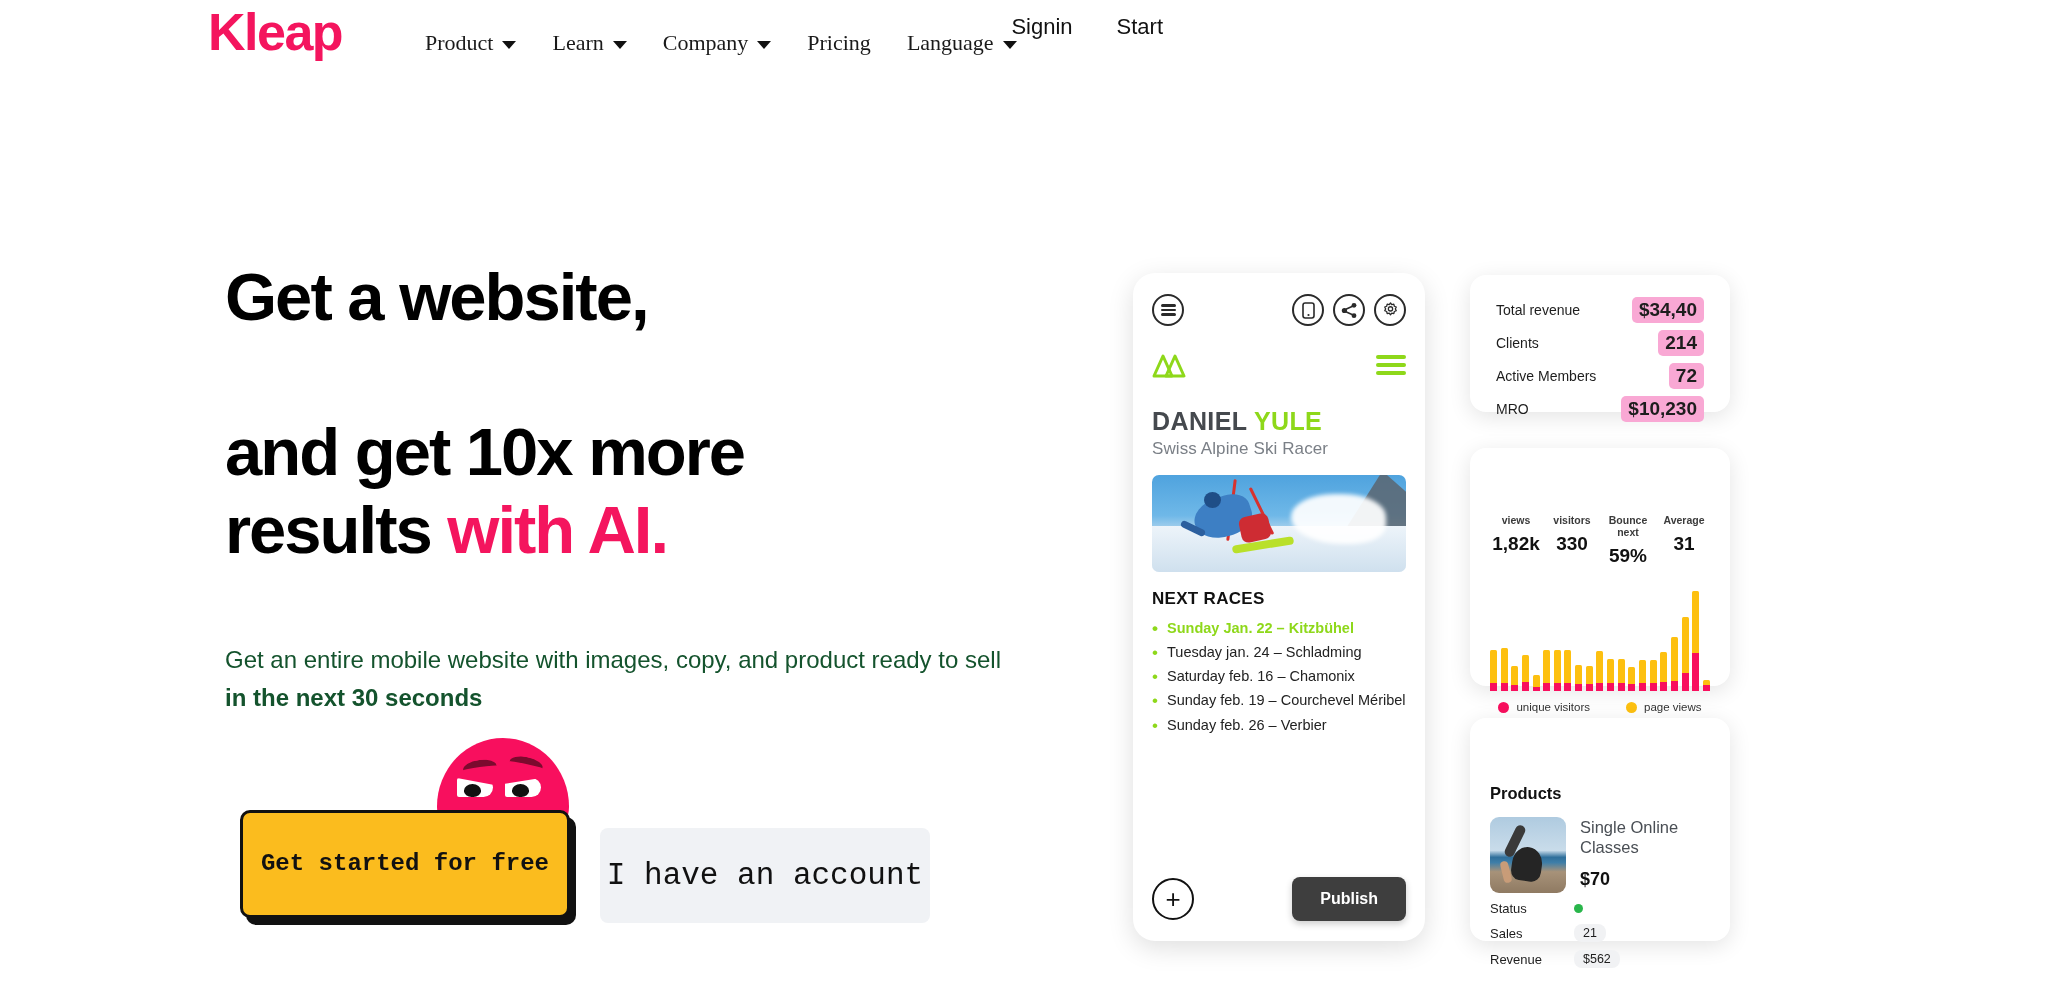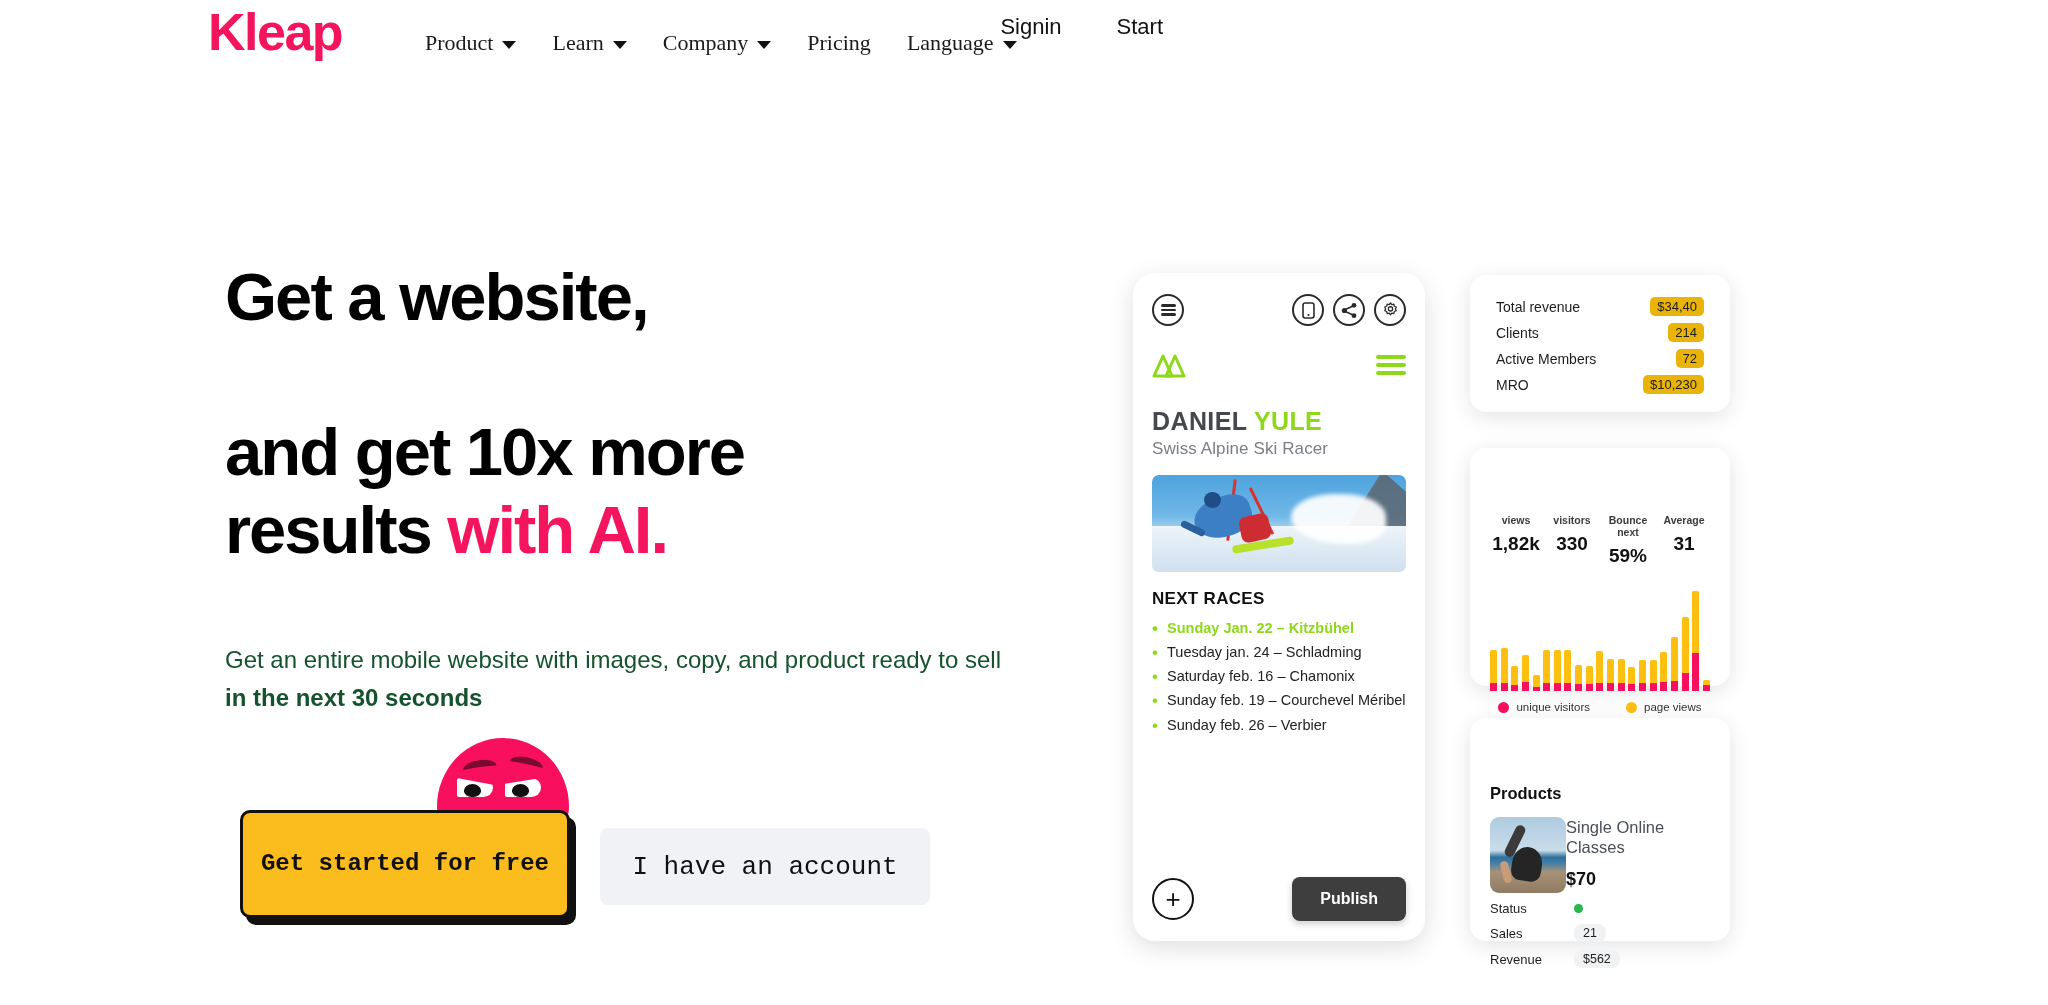--- a/index.html
+++ b/index.html
@@ -31,21 +31,21 @@
   }
   .caret {
     width: 0; height: 0;
     border-left: 7px solid transparent;
     border-right: 7px solid transparent;
     border-top: 8px solid #111;
     margin-top: 3px;
   }
   .header-right {
     position: absolute; right: 0; top: 14px;
-    display: flex; align-items: center; gap: 55px;
+    display: flex; align-items: center; gap: 44px;
     padding-right: 885px;
   }
   .header-link {
     font-size: 22px; color: #111; cursor: pointer; white-space: nowrap;
   }
 
   
   .hero {
     position: absolute; left: 225px; top: 258px; width: 820px;
   }
@@ -70,24 +70,24 @@
     background: #FBBC1E;
     border: 3px solid #111;
     border-radius: 10px;
     box-shadow: 6px 7px 0 #111;
     display: flex; align-items: center; justify-content: center;
     font-size: 24px; font-weight: 700; color: #111;
     text-align: center; line-height: 1.3; cursor: pointer;
     z-index: 3;
   }
   .btn-secondary {
-    width: 330px; height: 77px; margin-top: 18px;
+    width: 330px; height: 95px; margin-top: 18px;
     background: #F0F2F5; border-radius: 8px;
     display: flex; align-items: center; justify-content: center;
-    font-size: 26px; color: #111; cursor: pointer;
+    font-size: 31px; color: #111; cursor: pointer;
   }
 
   
   .mascot {
     position: absolute; left: 437px; top: 738px;
     width: 132px; height: 118px;
     background: #F80F5E;
     border-radius: 50% 50% 46% 46% / 58% 58% 42% 42%;
     z-index: 1;
   }
@@ -241,22 +241,22 @@
   .card {
     position: absolute; background: #fff; border-radius: 16px;
     box-shadow: 0 5px 22px rgba(0,0,0,.11);
   }
   .card-stats { left: 1470px; top: 275px; width: 260px; height: 137px; padding: 22px 26px; }
   .stat-row {
     display: flex; justify-content: space-between; align-items: center;
     margin-bottom: 7px; font-size: 14px; color: #1d1d1d;
   }
   .stat-row .val {
-    font-weight: 400; font-size: 13px;
-    background: #eab308; border-radius: 5px; padding: 2px 7px;
+    font-weight: 700; font-size: 19px;
+    background: #f9a8d4; border-radius: 5px; padding: 2px 7px;
   }
 
   .card-chart { left: 1470px; top: 448px; width: 260px; height: 238px; padding: 18px 18px 12px 18px; }
   .metrics { display: flex; justify-content: space-between; margin-top: 48px; }
   .metric { text-align: center; flex: 1; }
   .metric .mlabel { font-size: 10.5px; font-weight: 700; color: #3b3b3b; }
   .metric .mval { font-size: 19px; font-weight: 800; color: #111; margin-top: 7px; }
   .bars {
     display: flex; align-items: flex-end; justify-content: space-between;
     height: 112px; margin-top: 12px; padding: 0 2px;
@@ -266,21 +266,21 @@
   .bar .seg-uniq { background: #F80F5E; }
   .legend {
     display: flex; justify-content: center; gap: 36px;
     margin-top: 10px; font-size: 11.5px; color: #333;
   }
   .legend .li { display: flex; align-items: center; gap: 7px; }
   .legend .dot { width: 11px; height: 11px; border-radius: 50%; }
 
   .card-products { left: 1470px; top: 718px; width: 260px; height: 223px; padding: 18px 20px; }
   .products-title { font-size: 16.5px; font-weight: 800; color: #111; margin-top: 48px; }
-  .product-row { display: flex; margin-top: 14px; }
+  .product-row { display: flex; gap: 14px; margin-top: 14px; }
   .product-thumb {
     width: 76px; height: 76px; border-radius: 9px; flex: none;
     overflow: hidden; position: relative;
     background: linear-gradient(180deg,#AFCBE0 0%,#C9DCEA 44%,#2F6F9B 53%,#3E7EA8 60%,#A79279 72%,#8F7A62 100%);
   }
   .product-thumb .figure {
     position: absolute; left: 22px; bottom: 12px;
     width: 30px; height: 34px; background: #252525;
     border-radius: 50% 50% 30% 30%; transform: rotate(8deg);
   }

